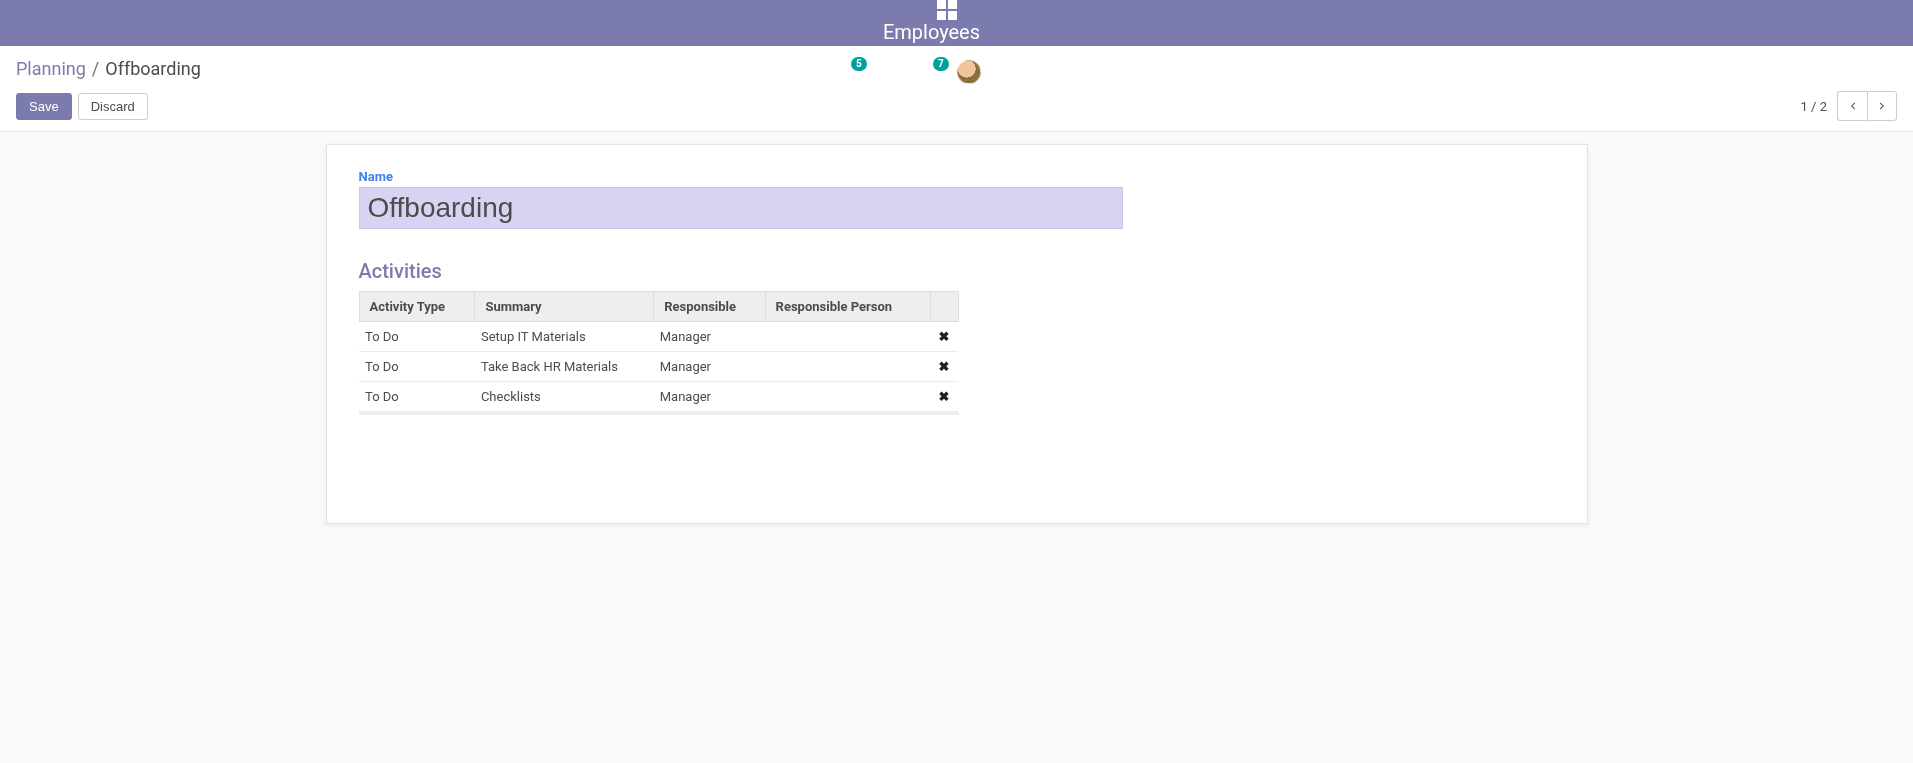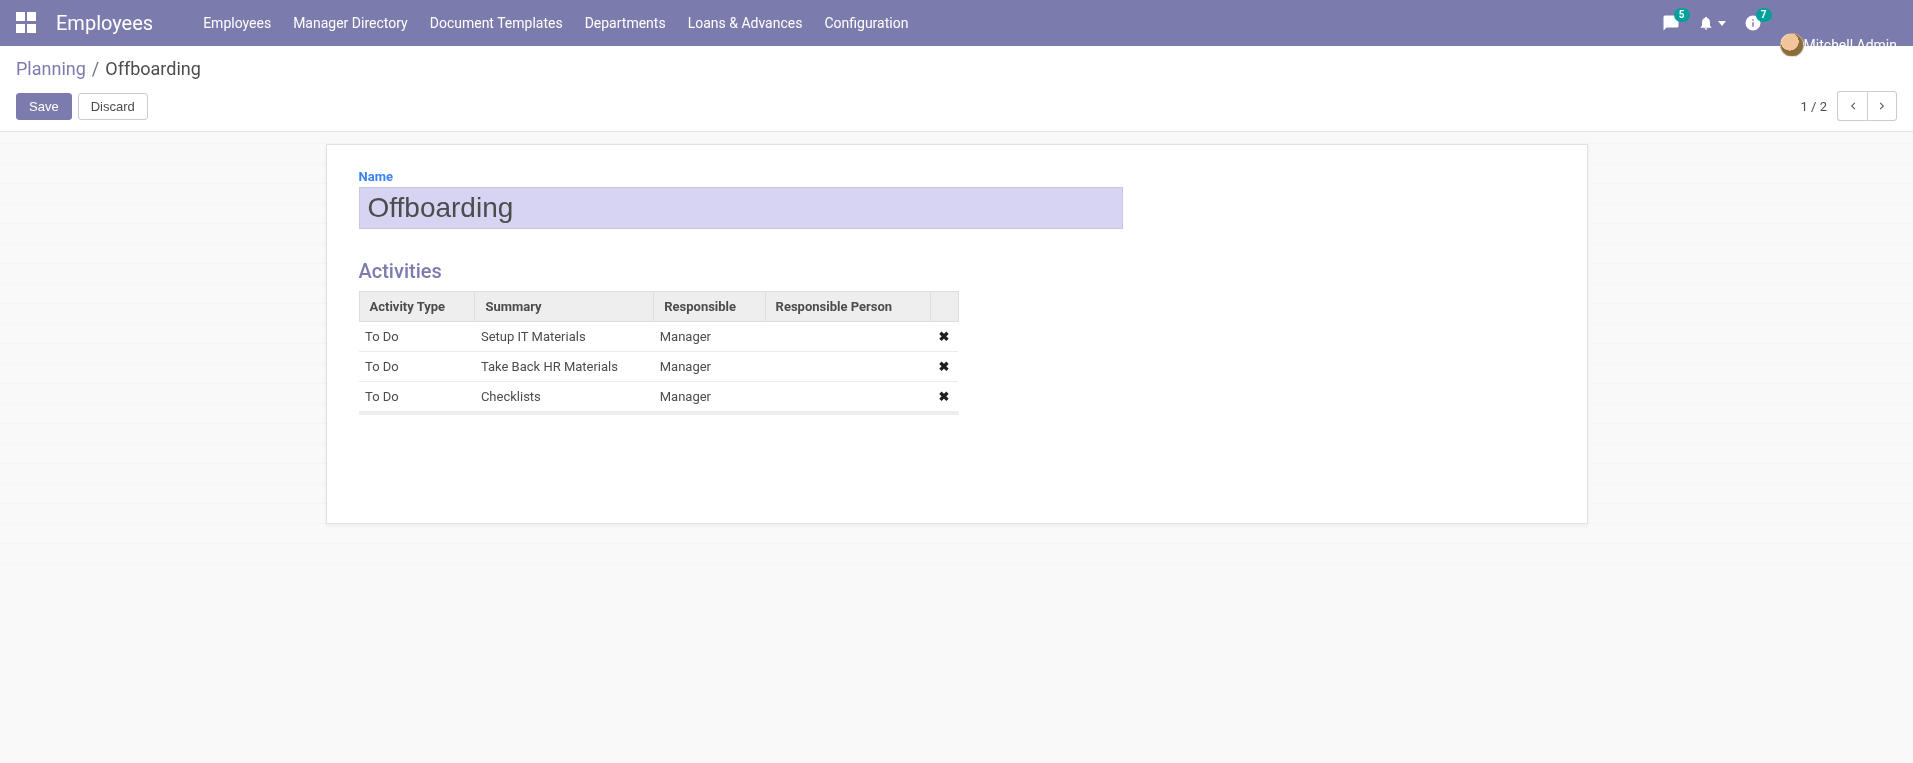--- a/index.html
+++ b/index.html
@@ -1,29 +1,29 @@
 <!DOCTYPE html>
 <html><head>
 <meta charset="utf-8">
 <style>
   * { box-sizing: border-box; margin: 0; padding: 0; }
   body { font-family: -apple-system, BlinkMacSystemFont, "Segoe UI", Roboto, "Helvetica Neue", Arial, sans-serif; background: #f9f9f9; color: #212529; font-size: 14px; }
 
   
-  .navbar { background: #7c7bad; display: flex; align-items: center; height: 46px; padding: 0 16px; color: #fff; }
+  .navbar { background: #7c7bad; display: flex; align-items: center; height: 46px; padding: 0 16px; color: #fff; flex-direction: column; }
   .navbar .apps-icon { width: 22px; height: 22px; display: flex; flex-wrap: wrap; gap: 2px; margin-right: 18px; cursor: pointer; }
   .navbar .apps-icon span { width: 9px; height: 9px; background: #fff; }
   .navbar .brand { font-size: 20px; font-weight: 400; margin-right: 50px; }
   .navbar .menu { display: flex; gap: 22px; }
   .navbar .menu a { color: #fff; text-decoration: none; font-size: 14px; cursor: pointer; }
   .navbar .spacer { flex: 1; }
   .navbar .right { display: flex; align-items: center; gap: 18px; }
   .navbar .right .icon-wrap { position: relative; cursor: pointer; color: #fff; display: flex; align-items: center; }
   .navbar .right .badge { position: absolute; top: -6px; right: -10px; background: #00a09d; color: #fff; font-size: 10px; font-weight: 700; border-radius: 8px; padding: 1px 5px; line-height: 1.2; }
-  .navbar .user { display: flex; align-items: center; gap: 0; cursor: pointer; margin-top: 44px; }
+  .navbar .user { display: flex; align-items: center; gap: 0; cursor: pointer; }
   .navbar .avatar { width: 24px; height: 24px; border-radius: 50%; background: radial-gradient(circle at 40% 35%, #f2c49b 0 45%, #8a6d3b 46%); border:1px solid rgba(255,255,255,.4); }
 
   
   .control-panel { background: #fff; border-bottom: 1px solid #e2e2e0; padding: 12px 16px 10px; }
   .breadcrumb { font-size: 18px; color: #4c4c4c; margin-bottom: 12px; display: flex; align-items: center; gap: 6px; }
   .breadcrumb a { color: #7c7bad; text-decoration: none; cursor: pointer; }
   .breadcrumb .sep { color: #6c757d; }
   .cp-row { display: flex; align-items: center; }
   .cp-left { display: flex; gap: 6px; }
   .btn { border: 1px solid #ccc; background: #fff; padding: 5px 12px; font-size: 13px; border-radius: 3px; cursor: pointer; color:#4c4c4c; }

